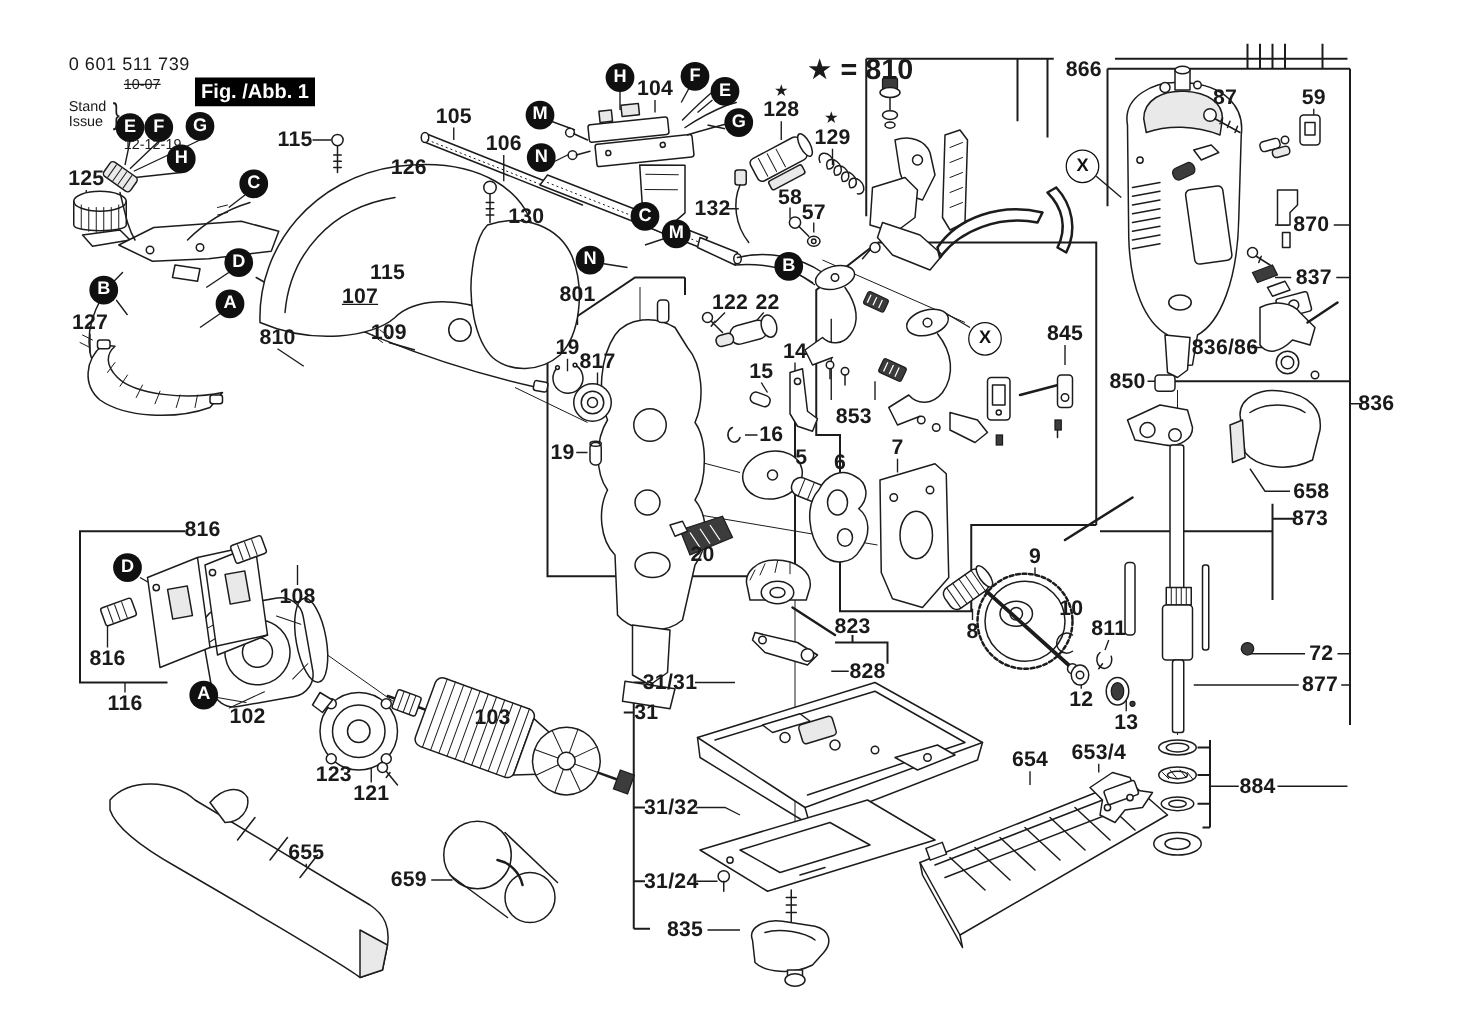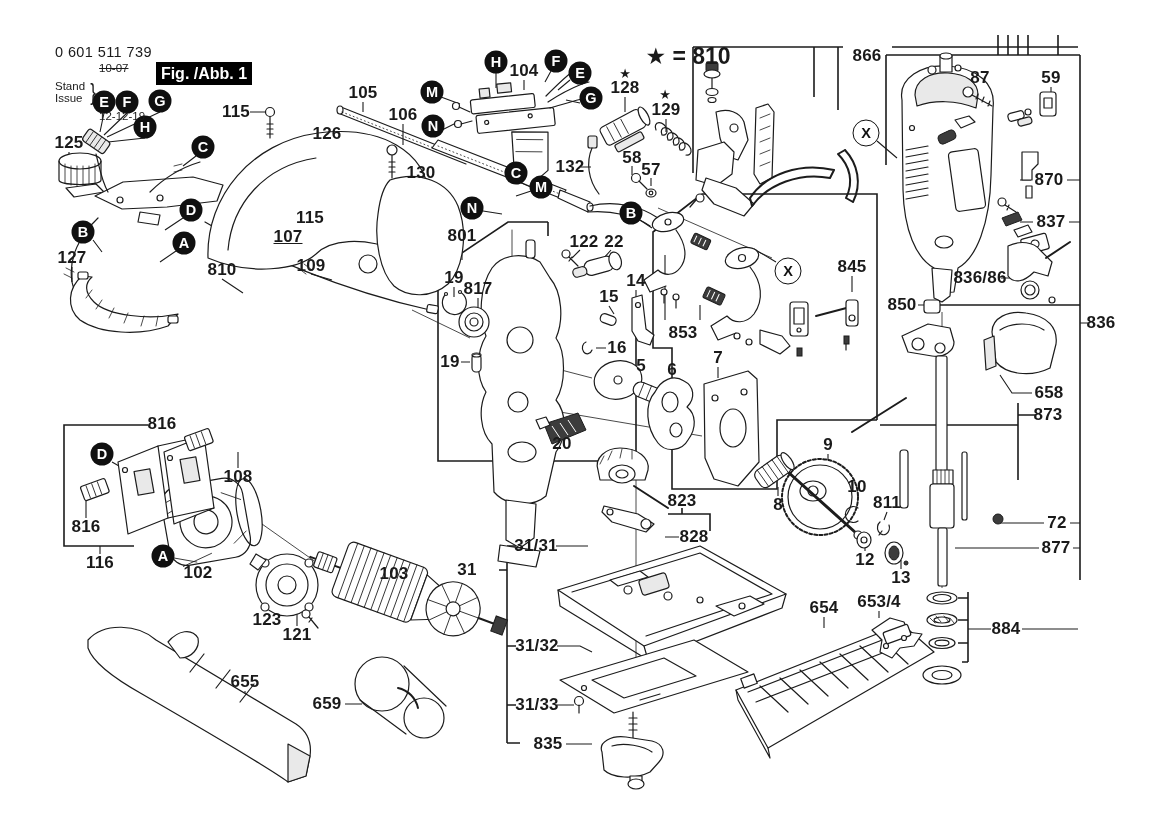--- a/index.html
+++ b/index.html
@@ -622,23 +622,23 @@
       <div class="pl" style="left: 778px; top: 505px;">8</div>
       <div class="pl" style="left: 857px; top: 487px;">10</div>
       <div class="pl" style="left: 887px; top: 503px;">811</div>
       <div class="pl" style="left: 865px; top: 560px;">12</div>
       <div class="pl" style="left: 901px; top: 578px;">13</div>
       <div class="pl" style="left: 824px; top: 608px;">654</div>
       <div class="pl" style="left: 879px; top: 602px;">653/4</div>
       <div class="pl" style="left: 682px; top: 501px;">823</div>
       <div class="pl" style="left: 694px; top: 537px;">828</div>
       <div class="pl" style="left: 536px; top: 546px;">31/31</div>
-      <div class="pl" style="left: 467px; top: 570px;">31</div>
+      <div class="pl" style="left: 517px; top: 570px;">31</div>
       <div class="pl" style="left: 537px; top: 646px;">31/32</div>
-      <div class="pl" style="left: 537px; top: 705px;">31/33</div>
+      <div class="pl" style="left: 537px; top: 705px;">31/24</div>
       <div class="pl" style="left: 548px; top: 744px;">835</div>
       <div class="pl" style="left: 162px; top: 424px;">816</div>
       <div class="pl" style="left: 86px; top: 527px;">816</div>
       <div class="pl" style="left: 100px; top: 563px;">116</div>
       <div class="pl" style="left: 238px; top: 477px;">108</div>
       <div class="pl" style="left: 198px; top: 573px;">102</div>
       <div class="pl" style="left: 267px; top: 620px;">123</div>
       <div class="pl" style="left: 297px; top: 635px;">121</div>
       <div class="pl" style="left: 394px; top: 574px;">103</div>
       <div class="pl" style="left: 245px; top: 682px;">655</div>

